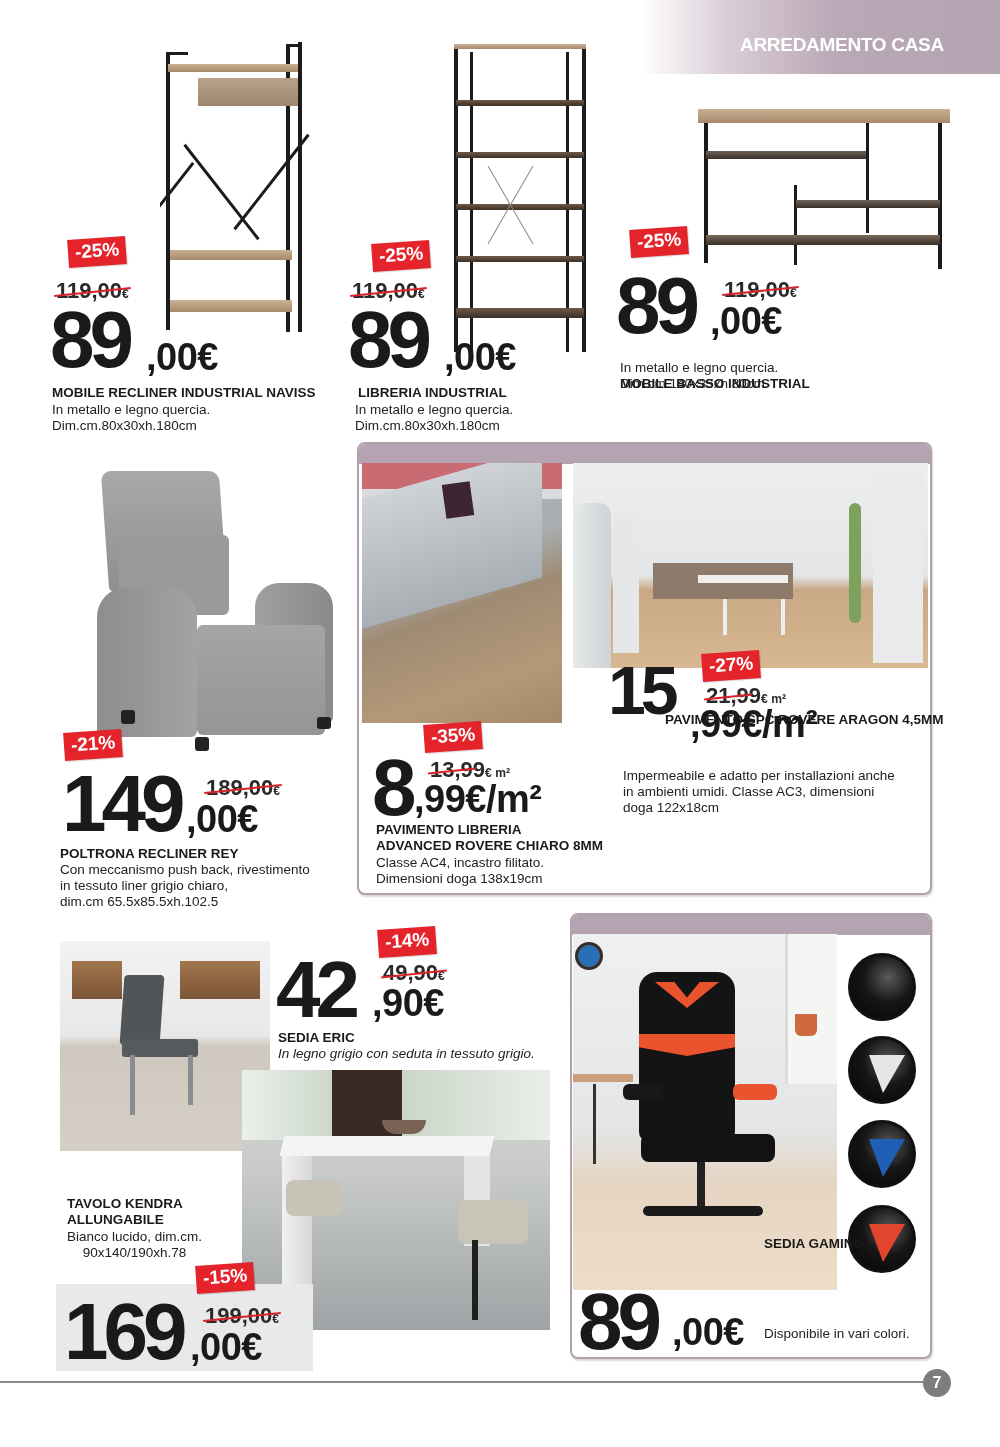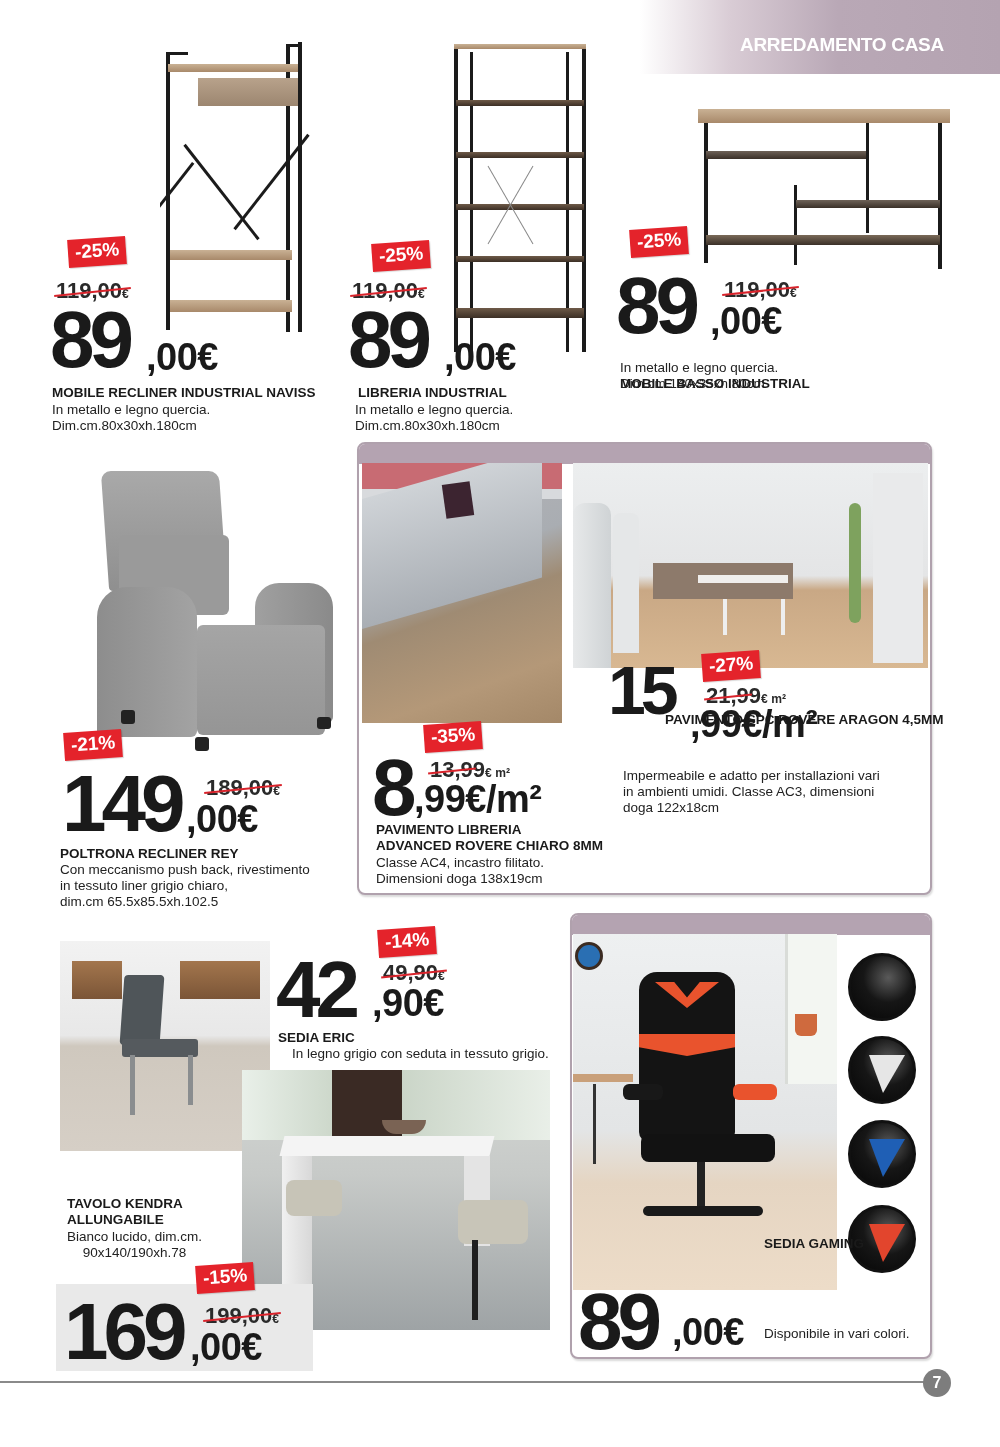--- a/index.html
+++ b/index.html
@@ -219,21 +219,21 @@
 
 <div class="badge" style="left:702px;top:652px;">-27%</div>
 <div class="price-big" style="left:608px;top:656px;font-size:68px;">15</div>
 <div class="old-price" style="left:706px;top:685px;font-size:22px;">
   <span>21,99</span><span class="eur">€ m²</span>
   <span class="strike" style="right:34px;"></span>
 </div>
 <div class="price-small" style="left:690px;top:705px;font-size:38px;">,99€/m²</div>
 <div class="title" style="left:623px;top:712px;margin-left:42px;">PAVIMENTO SPC ROVERE ARAGON 4,5MM</div>
 <div class="desc" style="left:623px;top:768px;">
-  <div>Impermeabile e adatto per installazioni vari</div>
+  <div>Impermeabile e adatto per installazioni anche</div>
   <div>in ambienti umidi. Classe AC3, dimensioni</div>
   <div>doga 122x18cm</div>
 </div>
 
 <div class="img" style="left:60px;top:941px;width:210px;height:210px;background:linear-gradient(#f2f2f2 0%,#e8e8e8 45%,#cfc8be 50%,#d6cfc6 100%);">
   <div style="position:absolute;left:12px;top:20px;width:50px;height:38px;background:linear-gradient(#a3764d,#7b5537);"></div>
   <div style="position:absolute;left:120px;top:20px;width:80px;height:38px;background:linear-gradient(#a3764d,#7b5537);"></div>
   <div style="position:absolute;left:62px;top:34px;width:40px;height:70px;background:#4f5559;border-radius:4px;transform:skewX(-4deg);"></div>
   <div style="position:absolute;left:62px;top:98px;width:76px;height:18px;background:#555a5e;border-radius:3px;"></div>
   <div style="position:absolute;left:70px;top:114px;width:5px;height:60px;background:#8a8d8f;"></div>
@@ -241,21 +241,21 @@
 </div>
 
 <div class="badge" style="left:378px;top:928px;">-14%</div>
 <div class="price-big" style="left:276px;top:950px;font-size:80px;">42</div>
 <div class="old-price" style="left:383px;top:962px;font-size:22px;">
   <span>49,90</span><span class="eur">€</span>
   <span class="strike"></span>
 </div>
 <div class="price-small" style="left:372px;top:984px;font-size:38px;">,90€</div>
 <div class="title" style="left:278px;top:1030px;">SEDIA ERIC</div>
-<div class="desc" style="left:292px;top:1046px;">
+<div class="desc" style="left:278px;top:1046px;font-style:italic;">
   <div>In legno grigio con seduta in tessuto grigio.</div>
 </div>
 
 <div class="img" style="left:242px;top:1070px;width:308px;height:260px;background:linear-gradient(#d4d7d4 0%,#c7cac8 40%,#9ea3a5 100%);">
   <div style="position:absolute;left:0;top:0;width:308px;height:70px;background:linear-gradient(to right,#e9f0e9,#c3cfc0 40%,#e9efe8);"></div>
   <div style="position:absolute;left:90px;top:0;width:70px;height:80px;background:#3a2a24;"></div>
   <div style="position:absolute;left:40px;top:66px;width:210px;height:20px;background:#f4f4f4;transform:skewX(-14deg);"></div>
   <div style="position:absolute;left:40px;top:86px;width:30px;height:170px;background:linear-gradient(to right,#f0f0f0,#d8d8d8);"></div>
   <div style="position:absolute;left:222px;top:86px;width:26px;height:90px;background:#e4e4e4;"></div>
   <div style="position:absolute;left:140px;top:50px;width:44px;height:14px;background:#7a6354;border-radius:0 0 22px 22px;"></div>

